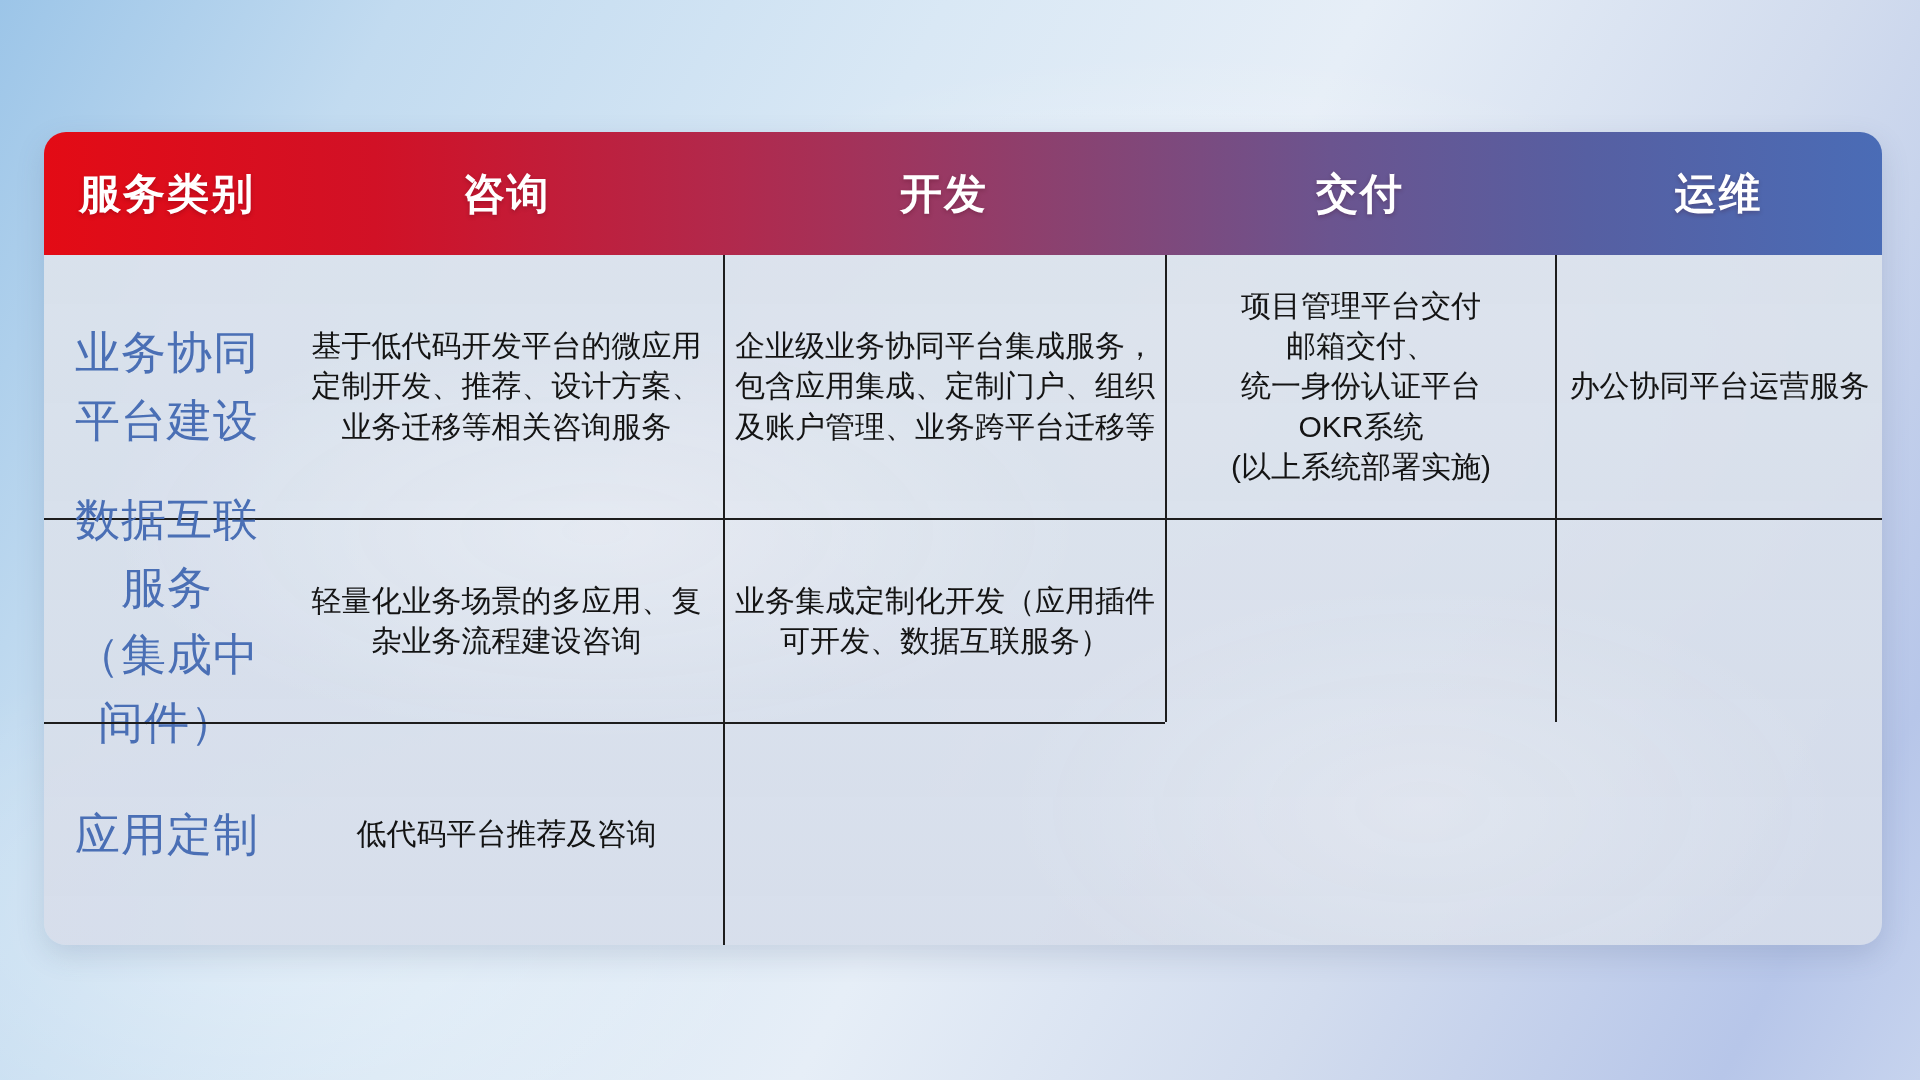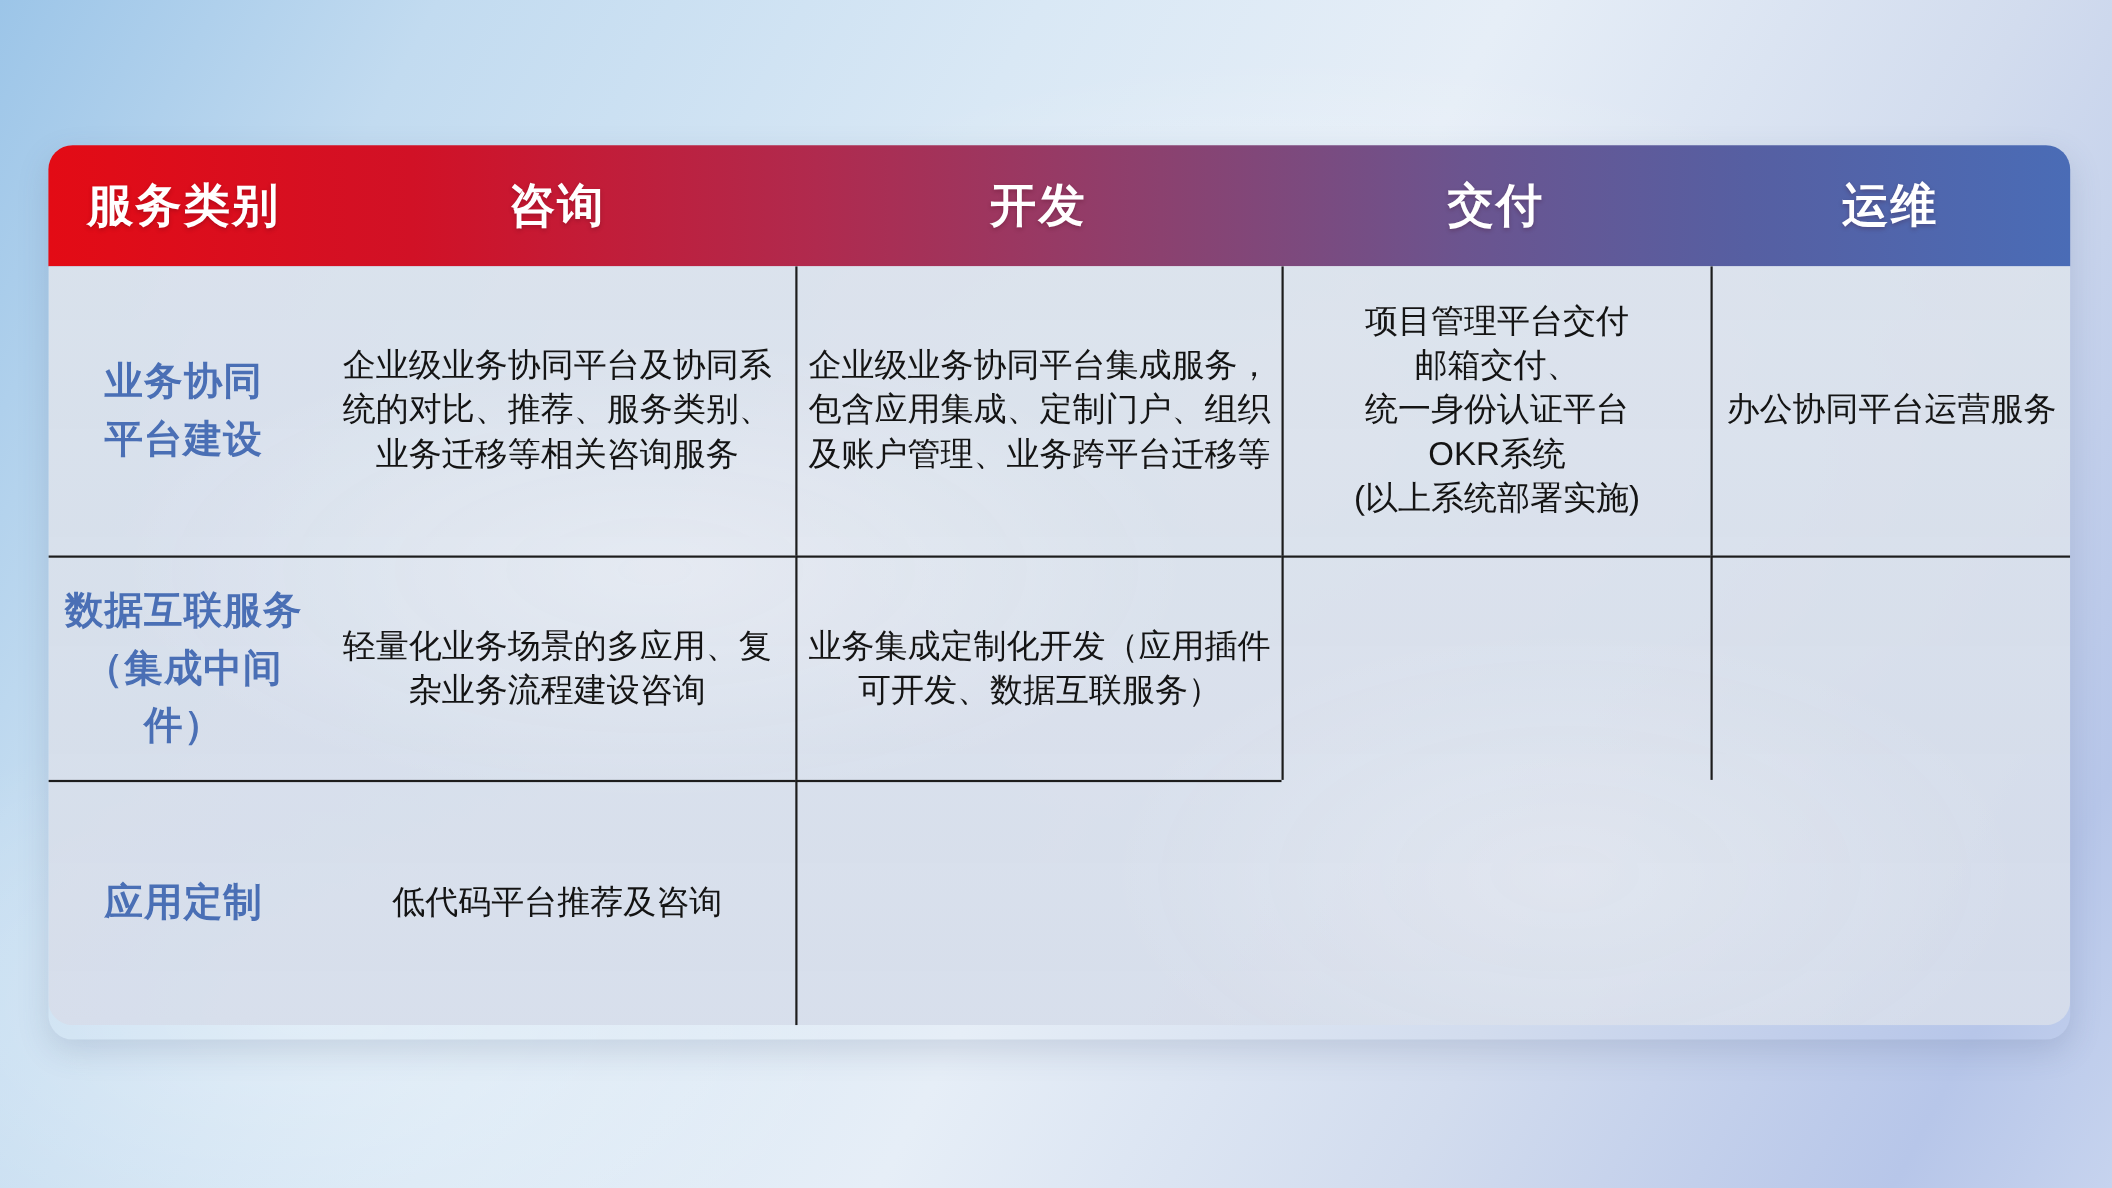--- a/index.html
+++ b/index.html
@@ -17,21 +17,21 @@
 
   .service-table {
     position: absolute;
     left: 44px; top: 132px;
     width: 1838px; height: 813px;
     border-radius: 22px;
     box-shadow: 0 10px 28px rgba(70,90,130,0.18);
   }
 
   .table-header {
-    height: 110px;
+    height: 123px;
     display: grid;
     grid-template-columns: 246px 433px 442px 390px 327px;
     align-items: center;
     background: linear-gradient(90deg, #e30b15 0%, #d11126 18%, #b02a4e 38%, #8b416f 55%, #6b548f 70%, #565fa2 84%, #4a6cb6 100%);
     border-radius: 22px 22px 0 0;
   }
   .header-cell {
     color: #ffffff;
     font-size: 42px;
     font-weight: bold;
@@ -60,22 +60,22 @@
     padding: 1px 10px;
     font-size: 30px;
     line-height: 1.34;
     color: #141414;
     white-space: pre-line;
   }
   .cell.bl { border-left: 2px solid #1d1d1d; }
   .cell.bt { border-top: 2px solid #1d1d1d; }
 
   .category-cell {
-    font-size: 35px;
-    font-weight: bold;
+    font-size: 45px;
+    font-weight: normal;
     color: #4a6fb5;
     line-height: 1.5;
     letter-spacing: 1px;
   }
 </style>
 </head>
 <body>
 
 <div class="stage">
   <div class="service-table">
@@ -85,21 +85,21 @@
       <div class="header-cell">咨询</div>
       <div class="header-cell">开发</div>
       <div class="header-cell">交付</div>
       <div class="header-cell">运维</div>
     </div>
 
     <div class="table-body">
 
       <div class="cell category-cell">业务协同
 平台建设</div>
-      <div class="cell">企业级业务协同平台及协同系统的对比、推荐、服务类别、业务迁移等相关咨询服务</div>
+      <div class="cell">基于低代码开发平台的微应用定制开发、推荐、设计方案、业务迁移等相关咨询服务</div>
       <div class="cell bl">企业级业务协同平台集成服务，包含应用集成、定制门户、组织及账户管理、业务跨平台迁移等</div>
       <div class="cell bl">项目管理平台交付
 邮箱交付、
 统一身份认证平台
 OKR系统
 (以上系统部署实施)</div>
       <div class="cell bl">办公协同平台运营服务</div>
 
       <div class="cell category-cell bt">数据互联服务
 （集成中间件）</div>

